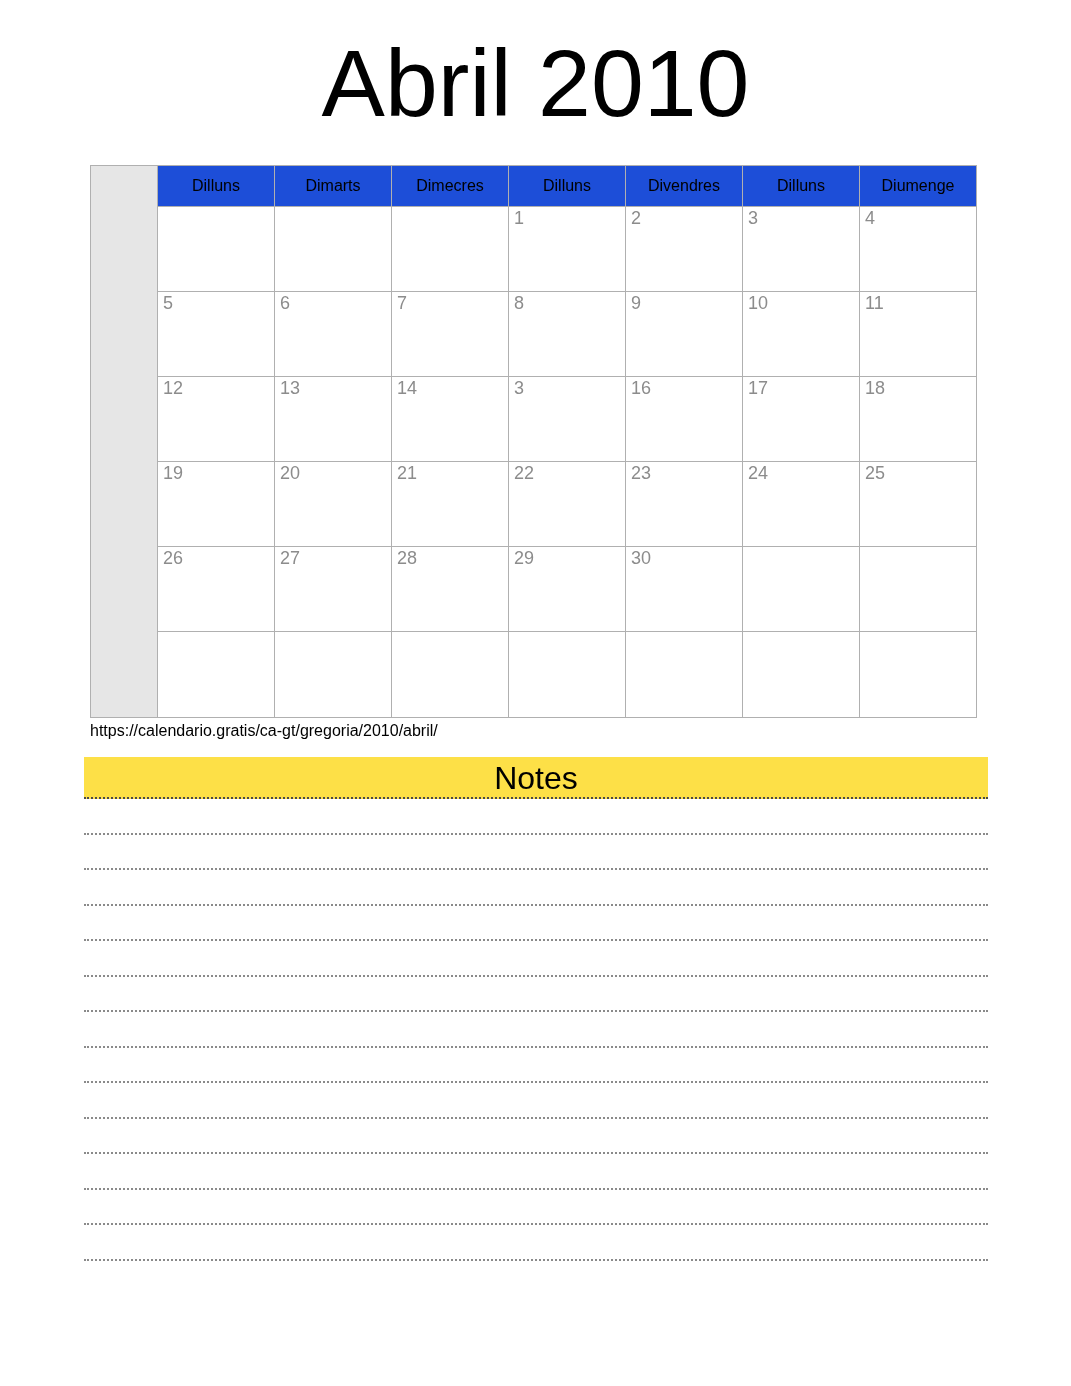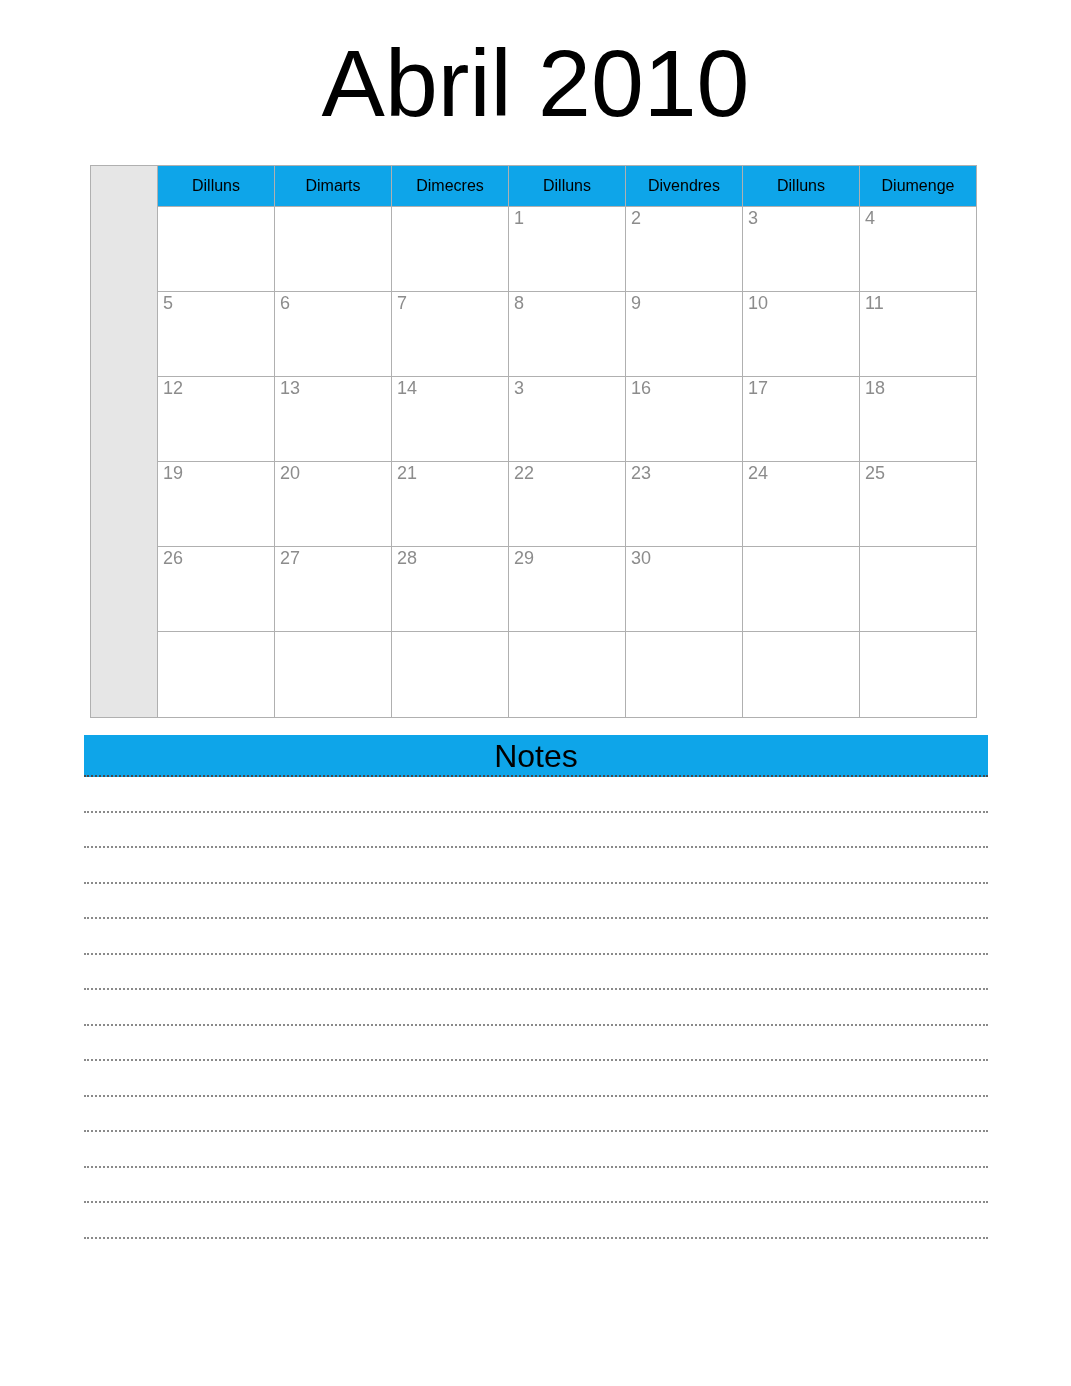--- a/index.html
+++ b/index.html
@@ -36,21 +36,21 @@
   }
   table.calendar col.gutter-col { width: 67px; }
   table.calendar col.day-col { width: 117px; }
   table.calendar th, table.calendar td {
     border: 1px solid #b0b0b0;
   }
   td.week-gutter {
     background: #e6e6e6;
   }
   th.weekday {
-    background: #0ea5e9;
+    background: #1d4ed8;
     height: 41px;
     font-size: 16px;
     font-weight: 400;
     text-align: center;
     vertical-align: middle;
     color: #000;
   }
   tr.week-row { height: 85px; }
   tr.week-row.last { height: 86px; }
   td.day-cell {
@@ -68,21 +68,21 @@
     font-size: 16px;
     color: #000;
   }
 
   
   .notes-section {
     margin: 17px 0 0 84px;
     width: 904px;
   }
   .notes-header {
-    background: #0ea5e9;
+    background: #fde047;
     height: 42px;
     text-align: center;
     font-size: 32px;
     line-height: 42px;
     border-bottom: 2px dotted #4a4a4a;
     color: #000;
   }
   .note-lines { margin-top: 0; }
   .note-line {
     height: 35.5px;
@@ -168,20 +168,21 @@
         <td class="day-cell"></td>
         <td class="day-cell"></td>
         <td class="day-cell"></td>
         <td class="day-cell"></td>
         <td class="day-cell"></td>
         <td class="day-cell"></td>
       </tr>
     </tbody>
   </table>
 
+  <div class="source-url">https://calendario.gratis/ca-gt/gregoria/2010/abril/</div>
 
   <div class="notes-section">
     <div class="notes-header">Notes</div>
     <div class="note-lines">
       <div class="note-line"></div>
       <div class="note-line"></div>
       <div class="note-line"></div>
       <div class="note-line"></div>
       <div class="note-line"></div>
       <div class="note-line"></div>

